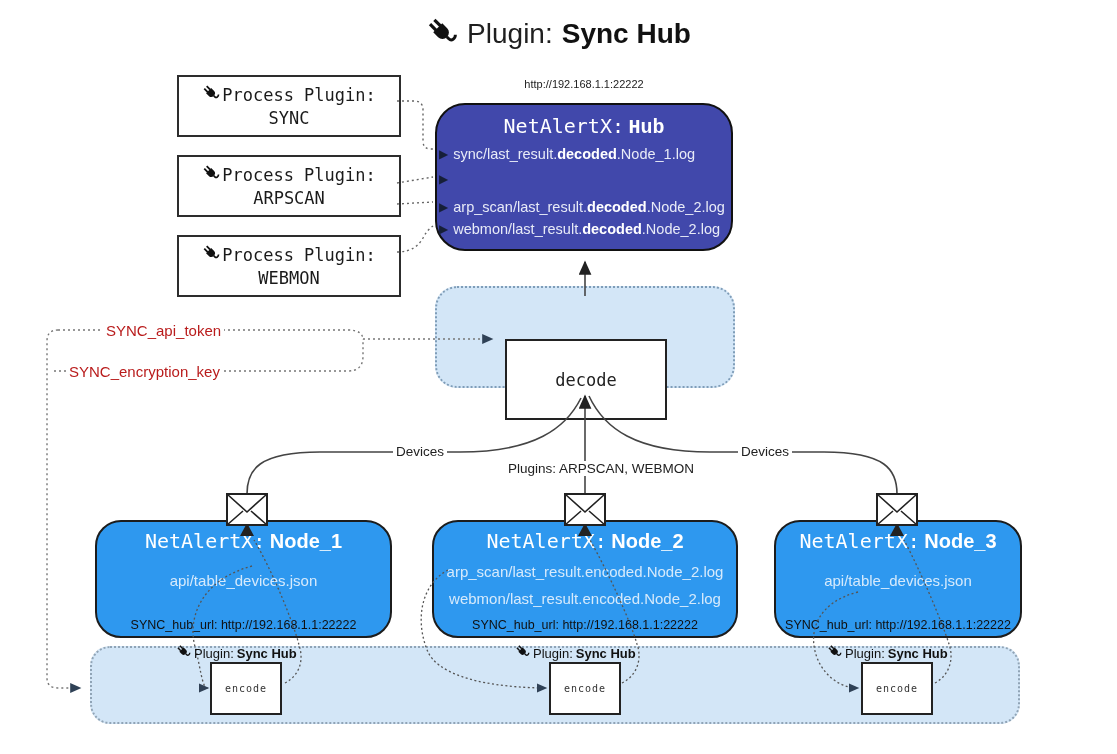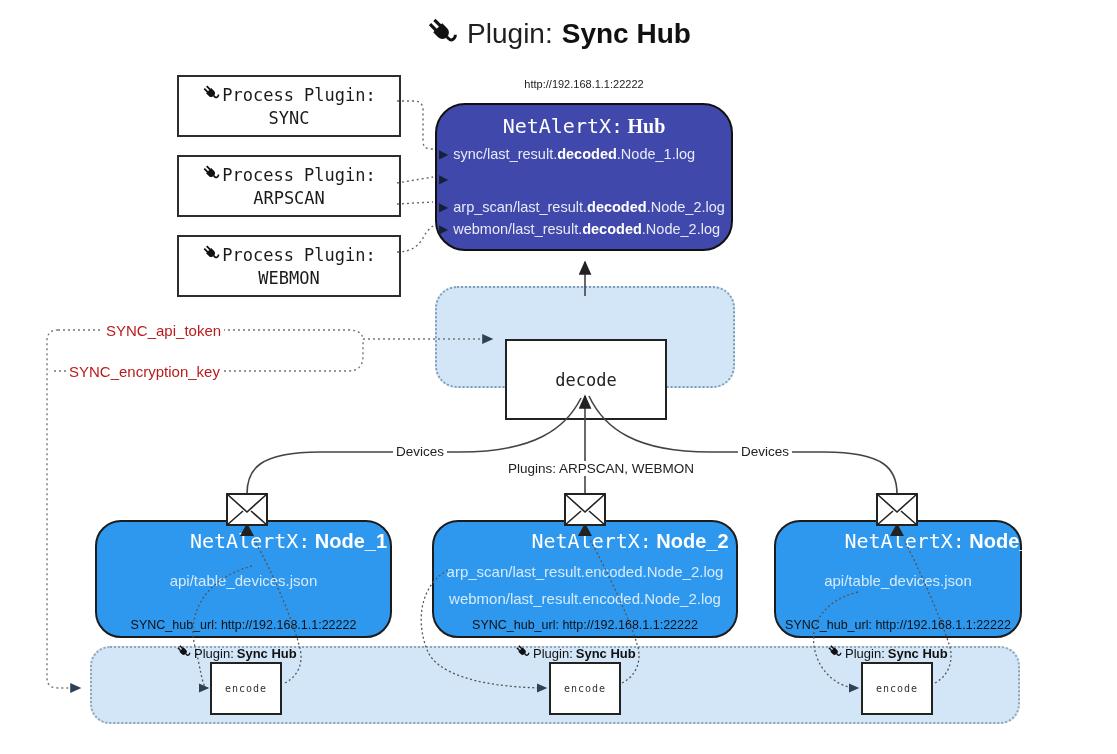--- a/index.html
+++ b/index.html
@@ -18,41 +18,41 @@
         display:flex;flex-direction:column;align-items:center;justify-content:center;}
   .pbox .row{display:flex;align-items:center;gap:2px;font-size:17px;line-height:22px;}
   .pbox .nm{font-size:17px;line-height:22px;}
 
   
   .huburl{left:435px;top:78px;width:298px;text-align:center;font-size:11px;color:#222;z-index:2;}
   .hub{left:435px;top:103px;width:298px;height:148px;background:#4148ab;border:2px solid #111;
        border-radius:30px;z-index:2;box-sizing:border-box;}
   .hub .htitle{position:absolute;top:9px;left:0;width:100%;text-align:center;color:#fff;}
   .hub .htitle .app{font-size:20px;color:#fff;}
-  .hub .htitle .hname{font-size:20px;font-weight:bold;font-family:Liberation Serif, serif;}
+  .hub .htitle .hname{font-size:20px;font-weight:bold;font-family:Liberation Mono, monospace;}
   .hline{position:absolute;left:2px;width:292px;display:flex;align-items:center;gap:5px;
          color:#e8ebf7;font-size:14.5px;white-space:nowrap;}
   .hline .tri{color:#161f38;font-size:12px;line-height:12px;}
   .hline b{color:#fff;}
 
   
   .dcont{left:435px;top:286px;width:300px;height:102px;background:#d3e6f7;border:2px dotted #7f9db8;
          border-radius:22px;z-index:1;box-sizing:border-box;}
   .dbox{left:505px;top:296px;width:162px;height:81px;background:#fff;border:2px solid #222;z-index:2;
         display:flex;align-items:center;justify-content:center;font-size:17px;color:#222;box-sizing:border-box;margin-top:43px;}
 
   
   .setlbl{background:#fff;font-size:15px;color:#b91c1c;z-index:7;padding:0 3px;white-space:nowrap;}
 
   
   .edgelbl{background:#fff;font-size:13.5px;color:#222;z-index:7;padding:0 3px;white-space:nowrap;}
 
   
   .node{background:#2e98ef;border:2px solid #1c1c1c;border-radius:26px;z-index:2;box-sizing:border-box;top:520px;height:118px;}
-  .node .ntitle{position:absolute;top:7px;left:0;width:100%;text-align:center;color:#fff;white-space:nowrap;padding-left:45px;}
+  .node .ntitle{position:absolute;top:7px;left:0;width:100%;text-align:center;color:#fff;white-space:nowrap;}
   .node .ntitle .app{font-size:20px;}
   .node .ntitle .nname{font-size:20px;font-weight:bold;font-family:"Liberation Sans",sans-serif;}
   .nfile{position:absolute;left:0;width:100%;text-align:center;color:#d6eafc;font-size:15px;white-space:nowrap;}
   .nurl{position:absolute;left:0;width:100%;text-align:center;color:#101010;font-size:12.5px;white-space:nowrap;}
 
   
   .econt{left:90px;top:646px;width:930px;height:78px;background:#d3e6f7;border:2px dotted #90a4b6;
          border-radius:20px;z-index:1;box-sizing:border-box;}
   .ebox{top:662px;width:72px;height:53px;background:#fff;border:2px solid #222;z-index:2;
         display:flex;align-items:center;justify-content:center;font-size:10px;letter-spacing:1px;color:#333;box-sizing:border-box;}

